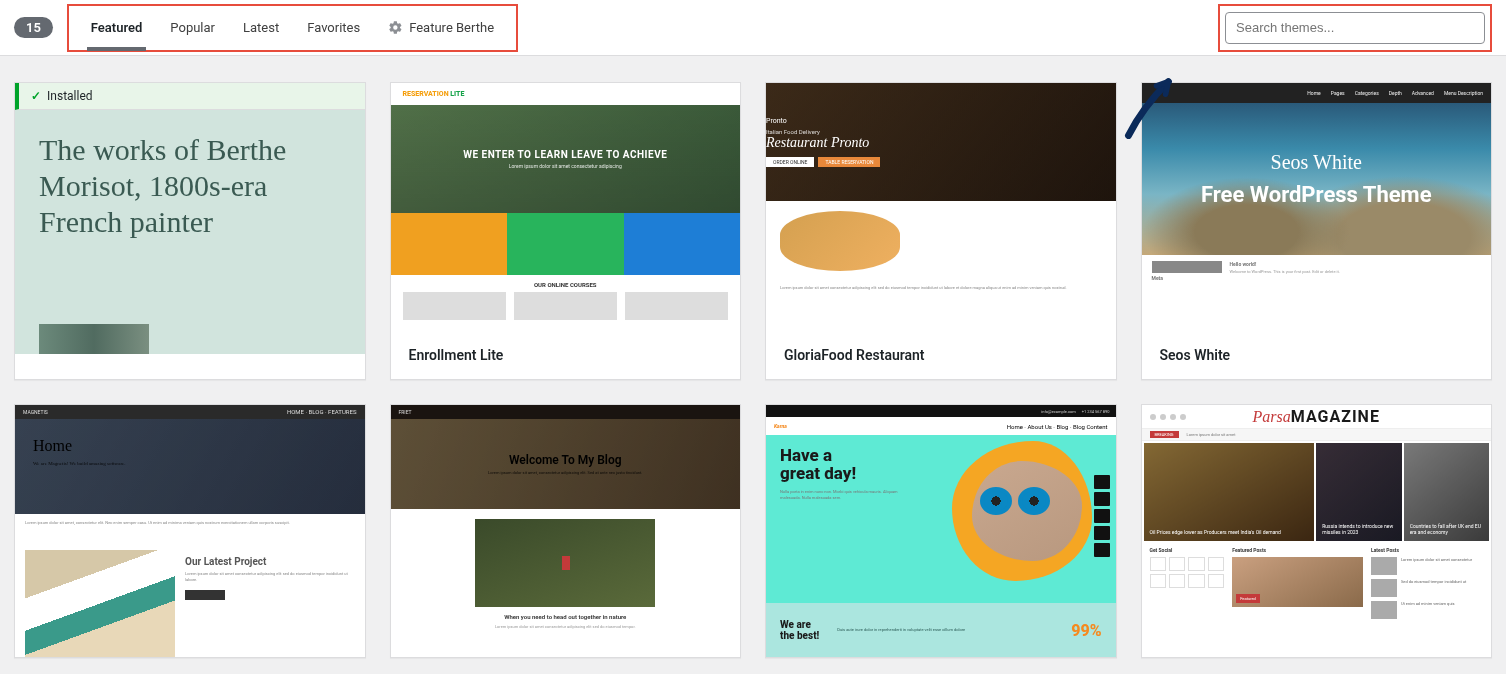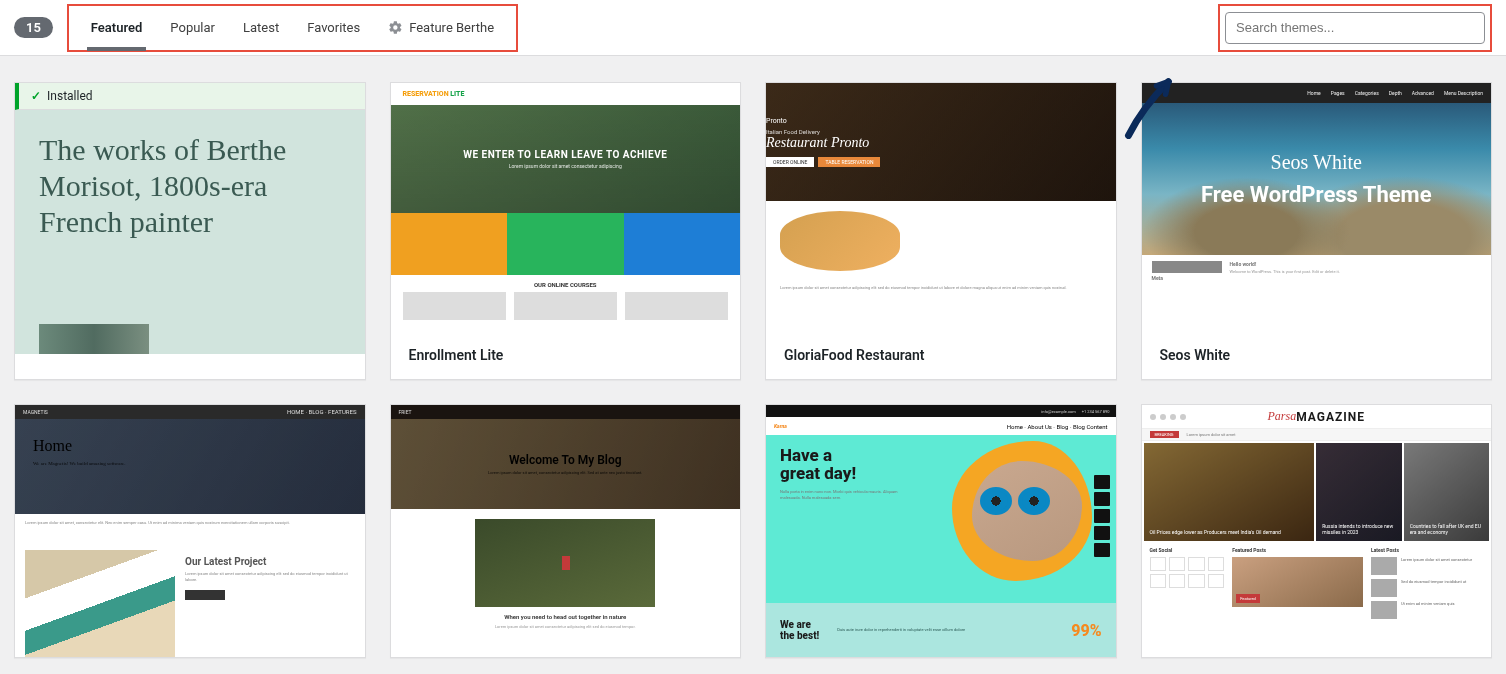--- a/index.html
+++ b/index.html
@@ -92,21 +92,21 @@
 .kn-face{position:absolute;left:20px;top:20px;right:10px;bottom:20px;background:linear-gradient(150deg,#c9a88f,#b8987f);border-radius:45% 55% 45% 55%/55% 45% 55% 45%}
 .kn-gogg{position:absolute;left:28px;top:46px;width:70px;height:28px;background:transparent;display:flex;gap:6px}
 .kn-gogg span{flex:1;border:4px solid #0a88c4;border-radius:50%;background:radial-gradient(circle,#222 30%,#0a88c4 30%)}
 .kn-side{position:absolute;right:6px;top:40px;width:16px;display:flex;flex-direction:column;gap:3px}
 .kn-side span{height:14px;background:#111;border-radius:1px}
 .kn-foot{height:54px;background:#abe6df;display:flex;align-items:center;padding:0 14px;gap:18px;position:relative}
 .kn-foot .wb{font-size:10px;font-weight:800;color:#1a1a1a;line-height:1.1}
 .kn-foot .tx{flex:1;font-size:4px;color:#2a5a55;line-height:1.5}
 .kn-foot .pc{font-size:16px;font-weight:800;color:#f58a1f}
 
-.pm-head{height:24px;background:#fff;display:flex;align-items:center;justify-content:center;font-size:12px;border-bottom:1px solid #eee;position:relative}
+.pm-head{height:24px;background:#fff;display:flex;align-items:center;justify-content:center;font-size:16px;border-bottom:1px solid #eee;position:relative}
 .pm-head span.l{color:#c43a3a;font-family:Georgia,serif;font-style:italic}
 .pm-head span.r{color:#1a1a1a;font-weight:700;letter-spacing:1px}
 .pm-sico{position:absolute;left:8px;display:flex;gap:4px}
 .pm-sico i{width:6px;height:6px;background:#ccc;border-radius:50%}
 .pm-nav{height:12px;background:#f6f6f6;border-bottom:1px solid #eee;display:flex;align-items:center;padding:0 8px;gap:8px;font-size:4px;color:#777}
 .pm-nav .bn{background:#c43a3a;color:#fff;padding:1px 5px;font-size:4px}
 .pm-hero{height:102px;display:flex;gap:2px;padding:2px}
 .pm-h1{flex:2;background:linear-gradient(rgba(0,0,0,.35),rgba(0,0,0,.35)),linear-gradient(150deg,#caa050,#5a3a1a);position:relative}
 .pm-hblk{position:absolute;left:6px;bottom:6px;font-size:5px;color:#fff}
 .pm-h2{flex:1;background:linear-gradient(rgba(0,0,0,.4),rgba(0,0,0,.4)),linear-gradient(140deg,#5a4a5a,#2a2a3a);position:relative}

